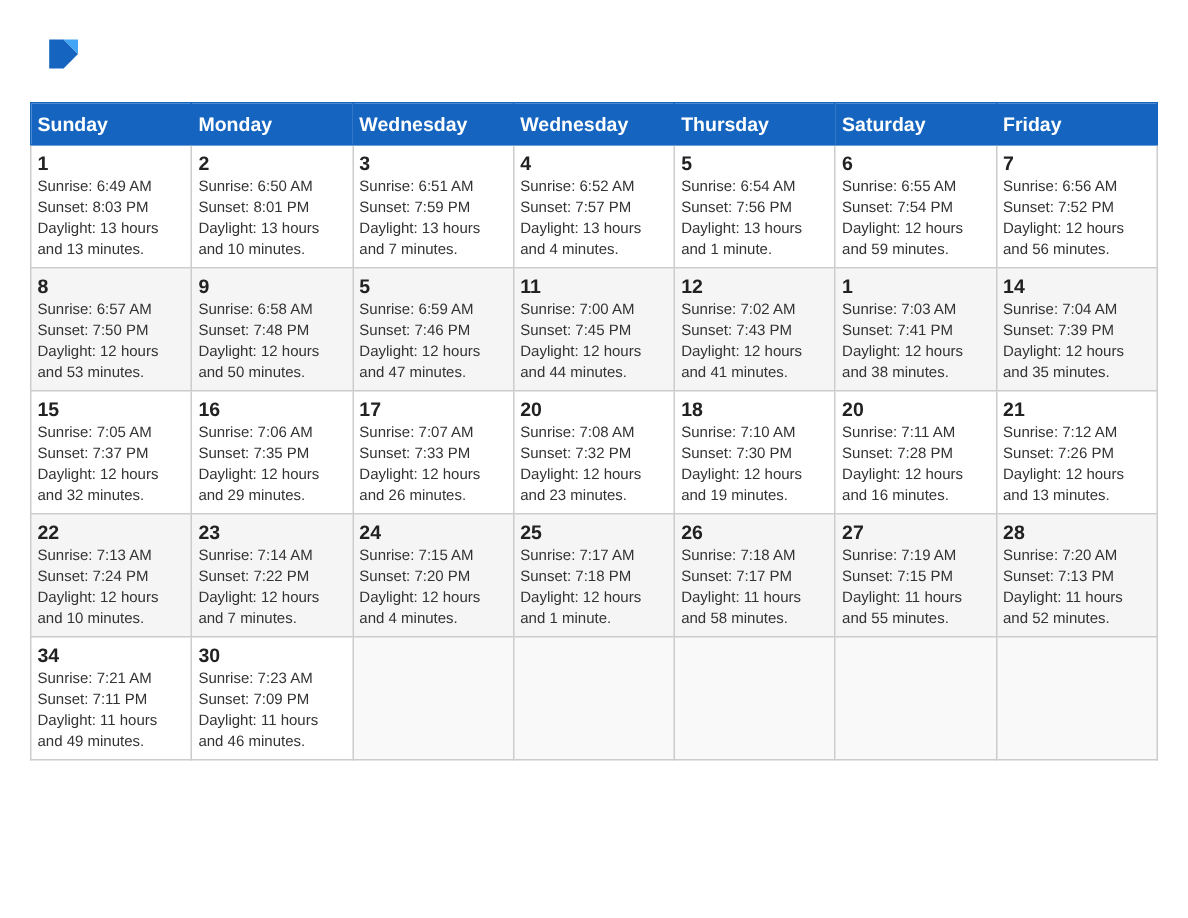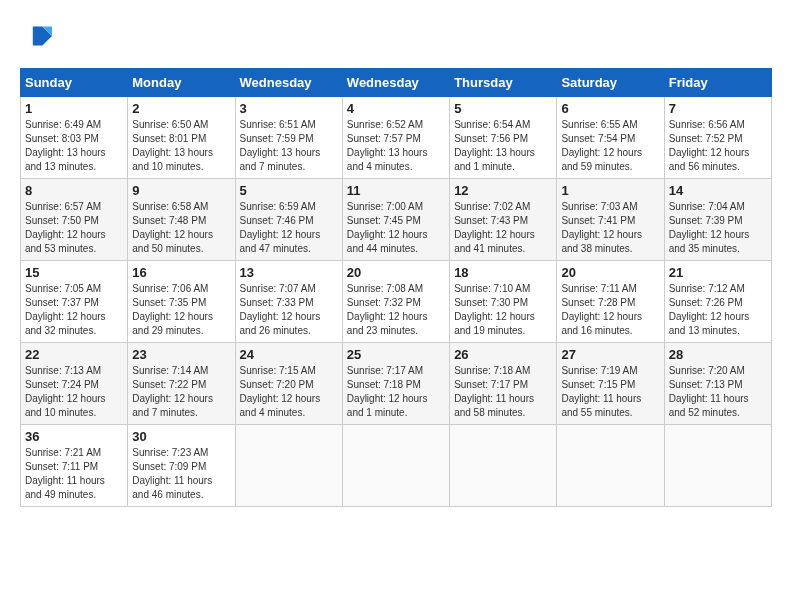--- a/index.html
+++ b/index.html
@@ -207,21 +207,21 @@
           Sunrise: 7:05 AM<br>Sunset: 7:37 PM<br>Daylight: 12 hours and 32 minutes.
         </div>
         </td>
         <td>
           <div class="day-number">16</div>
         <div class="day-info">
           Sunrise: 7:06 AM<br>Sunset: 7:35 PM<br>Daylight: 12 hours and 29 minutes.
         </div>
         </td>
         <td>
-          <div class="day-number">13</div>
+          <div class="day-number">17</div>
         <div class="day-info">
           Sunrise: 7:07 AM<br>Sunset: 7:33 PM<br>Daylight: 12 hours and 26 minutes.
         </div>
         </td>
         <td>
           <div class="day-number">20</div>
         <div class="day-info">
           Sunrise: 7:08 AM<br>Sunset: 7:32 PM<br>Daylight: 12 hours and 23 minutes.
         </div>
         </td>
@@ -283,21 +283,21 @@
         </td>
         <td>
           <div class="day-number">28</div>
         <div class="day-info">
           Sunrise: 7:20 AM<br>Sunset: 7:13 PM<br>Daylight: 11 hours and 52 minutes.
         </div>
         </td>
       </tr>
       <tr>
         <td>
-          <div class="day-number">36</div>
+          <div class="day-number">34</div>
         <div class="day-info">
           Sunrise: 7:21 AM<br>Sunset: 7:11 PM<br>Daylight: 11 hours and 49 minutes.
         </div>
         </td>
         <td>
           <div class="day-number">30</div>
         <div class="day-info">
           Sunrise: 7:23 AM<br>Sunset: 7:09 PM<br>Daylight: 11 hours and 46 minutes.
         </div>
         </td>

